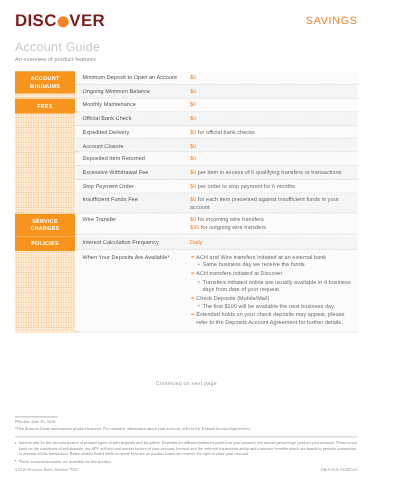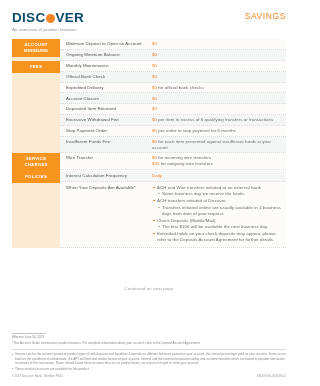--- a/index.html
+++ b/index.html
@@ -19,21 +19,21 @@
   
   .header {
     position: relative;
     padding: 8px 12px 0 12px;
   }
   .logo {
     font-family: "Liberation Sans", sans-serif;
     font-weight: bold;
     font-size: 13.5px;
     letter-spacing: 0.3px;
-    color: #0c4a6e;
+    color: #7f1d1d;
     line-height: 1;
     display: inline-block;
   }
   .logo .dot {
     display: inline-block;
     width: 9px;
     height: 9px;
     border-radius: 50%;
     background: #f58426;
     vertical-align: -1px;
@@ -242,20 +242,21 @@
     font-size: 3.1px;
     color: #9a9a9a;
   }
 </style>
 </head>
 <body>
 
 <div class="header">
   <div class="logo"><span>DISC</span><span class="dot"></span><span>VER</span></div>
   <div class="product-label">SAVINGS</div>
+  <div class="guide-title">Account Guide</div>
   <div class="guide-sub">An overview of product features</div>
 </div>
 
 <div class="table">
   <div id="sections-host">
       <div class="section">
         <div class="cat-col">
           <div class="cat-stack">
             <div class="cat-badge">ACCOUNT MINIMUMS</div>
             <div class="cat-filler"></div>

